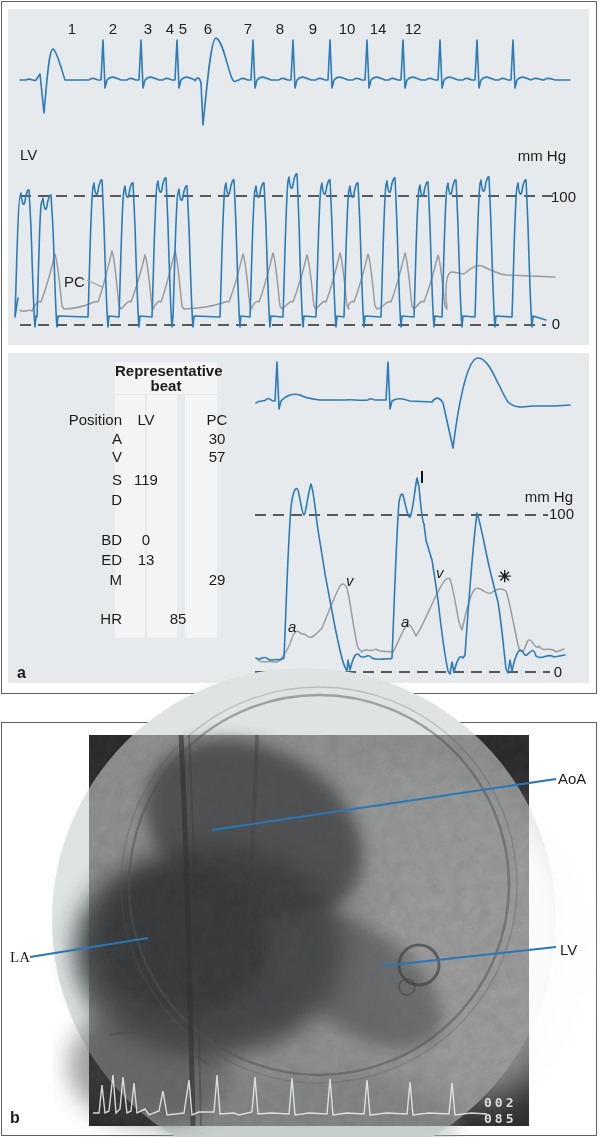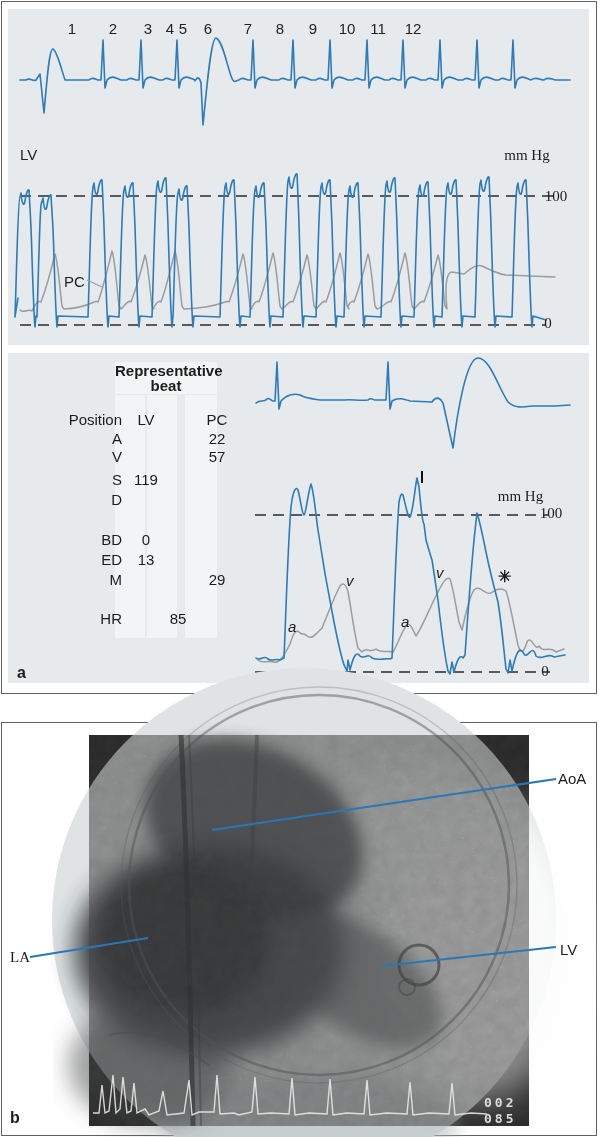--- a/index.html
+++ b/index.html
@@ -5,21 +5,21 @@
   html,body{margin:0;padding:0}
   body{width:600px;height:1137px;background:#fff;position:relative;
        font-family:"Liberation Sans",sans-serif;color:#1c1c1c;}
   .box{position:absolute;left:1px;width:594px;border:1.5px solid #5e6163;background:#fff;}
   #box-a{top:1px;height:691px;}
   #box-b{top:722px;height:412px;}
   .panel{position:absolute;background:#e7eaec;}
   #panel-top{left:6px;top:7px;width:581px;height:336px;}
   #panel-bottom{left:6px;top:351px;width:581px;height:330px;}
   .lbl{position:absolute;font-size:15px;line-height:17px;white-space:nowrap;}
-  .right{text-align:center;font-family:Liberation Serif, serif;}
+  .right{text-align:right;}
   .ital{font-style:italic;}
   .panel-letter{position:absolute;font-weight:bold;font-size:16px;}
   .beatnum{position:absolute;top:11px;transform:translateX(-50%);font-size:15px;color:#222;}
   svg{position:absolute;overflow:visible;}
   .trace-blue{fill:none;stroke:#2b7cb9;stroke-width:1.6;stroke-linejoin:round;stroke-linecap:round;}
   .trace-gray{fill:none;stroke:#999da0;stroke-width:1.5;stroke-linejoin:round;stroke-linecap:round;}
   .dash{fill:none;stroke:#2b2b2b;stroke-width:1.6;stroke-dasharray:11 7;}
   .tickmark{stroke:#111;stroke-width:2;}
   .leader{fill:none;stroke:#2878b8;stroke-width:2;}
   .thinleader{fill:none;stroke:#9a9da0;stroke-width:1.2;}
@@ -44,21 +44,21 @@
         <span class="beatnum" style="left: 64px;">1</span>
         <span class="beatnum" style="left: 105px;">2</span>
         <span class="beatnum" style="left: 140px;">3</span>
         <span class="beatnum" style="left: 162px;">4</span>
         <span class="beatnum" style="left: 175px;">5</span>
         <span class="beatnum" style="left: 200px;">6</span>
         <span class="beatnum" style="left: 240px;">7</span>
         <span class="beatnum" style="left: 272px;">8</span>
         <span class="beatnum" style="left: 305px;">9</span>
         <span class="beatnum" style="left: 339px;">10</span>
-        <span class="beatnum" style="left: 370px;">11</span>
+        <span class="beatnum" style="left: 370px;">14</span>
         <span class="beatnum" style="left: 405px;">12</span>
       </div>
 
     <svg style="left:10px;top:26px;" width="572" height="110" viewBox="0 0 572 110">
       <path id="ecg-top-path" class="trace-blue" d="M2,45 L8,45 C12,42 15,47 18,45 L18,45 L22,39 L26,78 C29,45 31,14 35,14 C39,16 43,33 47,45 L71,45 C75,41 78,45 80,45 L83,45 L85,5 L87,53 L89,45 C94,39 99,44 103,45 L109,45 C113,41 116,45 118,45 L121,45 L123,5 L125,53 L127,45 C132,39 137,44 141,45 L145,45 C149,41 152,45 154,45 L157,45 L159,5 L161,53 L163,45 C168,39 173,44 177,45 L177,46 C180,40 182,44 183,48 L185,90 C189,50 193,3 198,3 C204,5 208,26 213,41 C215,47 217,47 218,46 L221,45 C225,41 228,45 230,45 L233,45 L235,5 L237,53 L239,45 C244,39 249,44 253,45 L261,45 C265,41 268,45 270,45 L273,45 L275,5 L277,53 L279,45 C284,39 289,44 293,45 L298,45 C302,41 305,45 307,45 L310,45 L312,5 L314,53 L316,45 C321,39 326,44 330,45 L335,45 C339,41 342,45 344,45 L347,45 L349,5 L351,53 L353,45 C358,39 363,44 367,45 L371,45 C375,41 378,45 380,45 L383,45 L385,5 L387,53 L389,45 C394,39 399,44 403,45 L408,45 C412,41 415,45 417,45 L420,45 L422,5 L424,53 L426,45 C431,39 436,44 440,45 L445,45 C449,41 452,45 454,45 L457,45 L459,5 L461,53 L463,45 C468,39 473,44 477,45 L481,45 C485,41 488,45 490,45 L493,45 L495,5 L497,53 L499,45 C504,39 509,44 513,45 C518,41 522,45 526,45 C530,41 534,45 538,45 L552,45"></path>
     </svg>
 
     <div class="lbl" style="left:12px;top:137px;">LV</div>
     <div class="lbl right" style="left:480px;top:138px;width:78px;">mm Hg</div>
 
@@ -81,21 +81,21 @@
       <div>beat</div>
     </div>
     <div id="strip-lv" class="strip"></div>
     <div id="strip-mid" class="strip"></div>
     <div id="strip-pc" class="strip"></div>
     <div style="position:absolute;left:16px;top:0;width:220px;height:300px;">
         <span class="rowlabel" style="top: 58px;">Position</span>
         <span class="cellval" style="top: 58px; left: 102px;">LV</span>
         <span class="cellval" style="top: 58px; left: 173px;">PC</span>
         <span class="rowlabel" style="top: 77px;">A</span>
-        <span class="cellval" style="top: 77px; left: 173px;">22</span>
+        <span class="cellval" style="top: 77px; left: 173px;">30</span>
         <span class="rowlabel" style="top: 95px;">V</span>
         <span class="cellval" style="top: 95px; left: 173px;">57</span>
         <span class="rowlabel" style="top: 118px;">S</span>
         <span class="cellval" style="top: 118px; left: 102px;">119</span>
         <span class="rowlabel" style="top: 138px;">D</span>
         <span class="rowlabel" style="top: 178px; text-align: right;">BD</span>
         <span class="cellval" style="top: 178px; left: 102px;">0</span>
         <span class="rowlabel" style="top: 198px;">ED</span>
         <span class="cellval" style="top: 198px; left: 102px;">13</span>
         <span class="rowlabel" style="top: 218px;">M</span>

